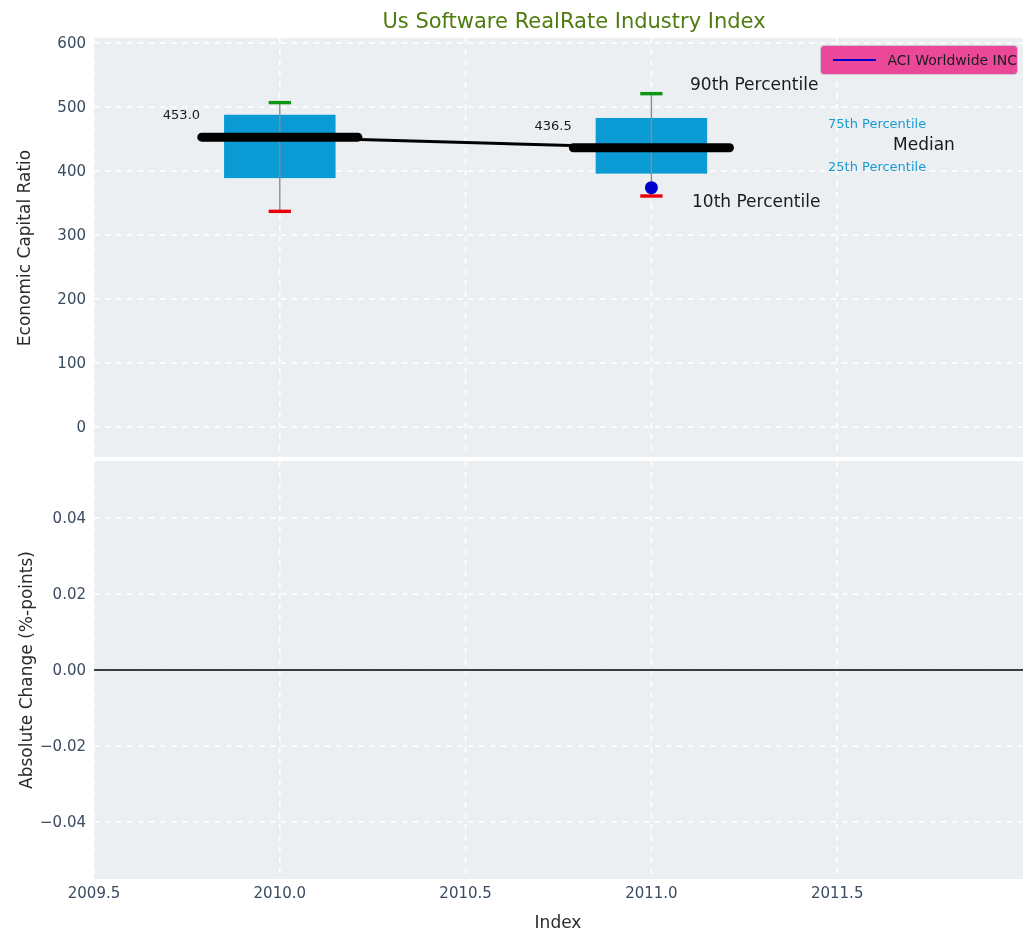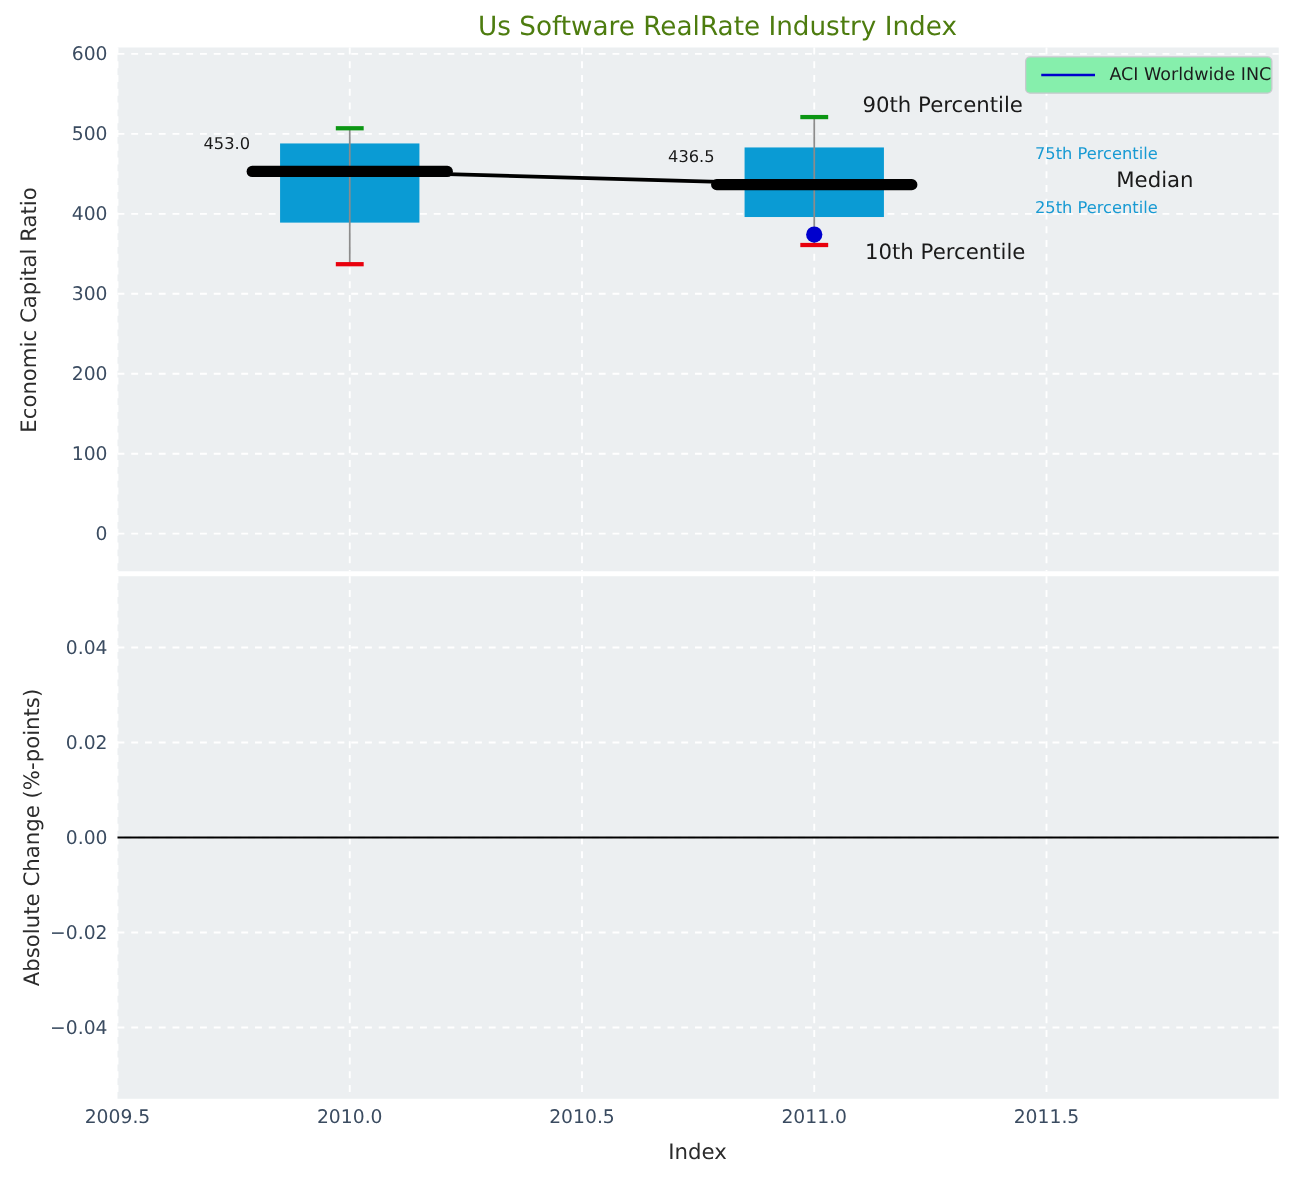--- a/index.html
+++ b/index.html
@@ -11,21 +11,21 @@
     position:absolute;left:558px;top:21px;transform:translate(-50%,-50%);
     font-size:21px;color:#4d7c0f;white-space:nowrap;margin-left:16px;
   }
   .axis-label{position:absolute;font-size:17px;color:#2b2b2b;white-space:nowrap;}
   .ylabel-top{left:24px;top:248px;transform:translate(-50%,-50%) rotate(-90deg);}
   .ylabel-bottom{left:26px;top:670px;transform:translate(-50%,-50%) rotate(-90deg);}
   .xlabel{left:558px;top:922px;transform:translate(-50%,-50%);}
   svg{position:absolute;left:0;top:0;}
   .legend{
     position:absolute;left:820px;top:45px;width:198px;height:30px;
-    background:#86efac;border:1px solid #c9c9cf;border-radius:4px;
+    background:#ec4899;border:1px solid #c9c9cf;border-radius:4px;
     display:flex;align-items:center;box-sizing:border-box;
   }
   .legend-line{display:inline-block;width:48px;height:0;border-top:2.6px solid #0000cd;margin-left:12px;}
   .legend-label{font-size:14px;color:#1c1c1c;margin-left:12px;white-space:nowrap;}
 </style>
 </head>
 <body>
 
 <div class="fig">
 

